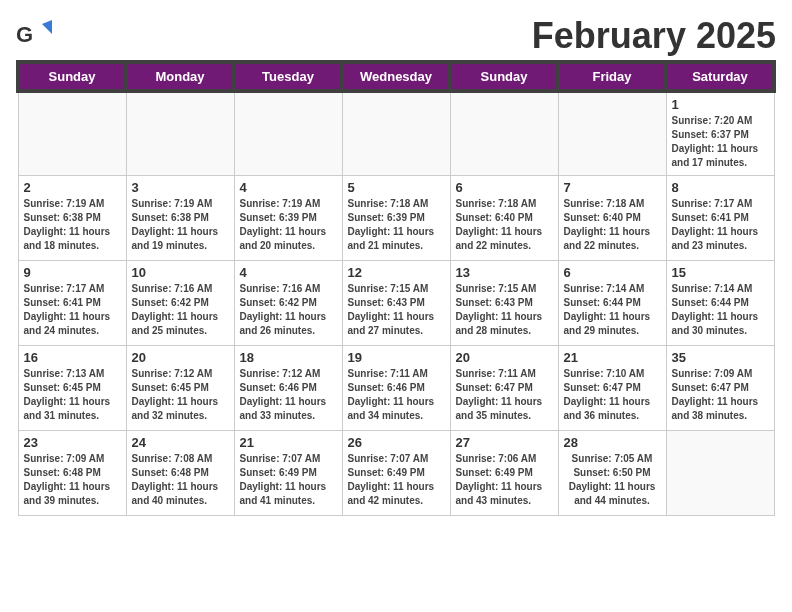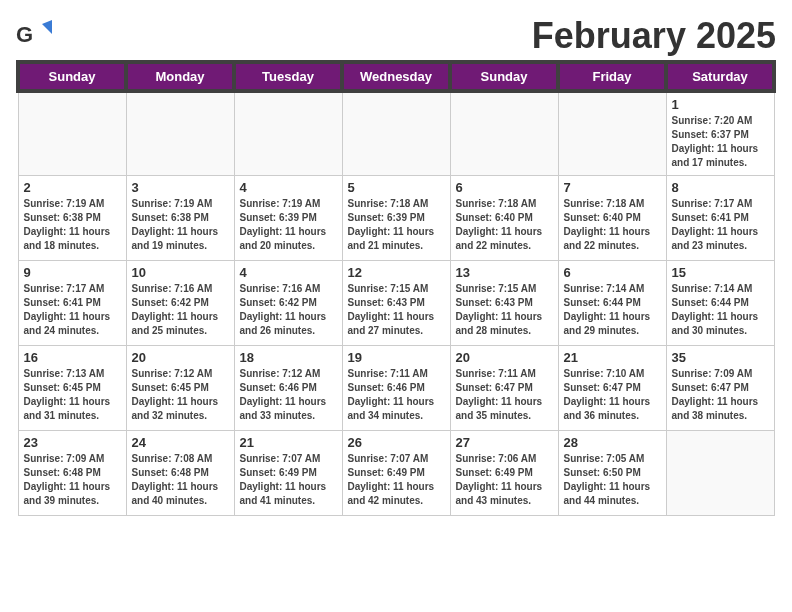--- a/index.html
+++ b/index.html
@@ -221,21 +221,21 @@
 Daylight: 11 hours and 42 minutes.</div>
           </td>
           <td>
             <span class="day-num">27</span>
             <div class="day-info" style="white-space: pre-line;">Sunrise: 7:06 AM
 Sunset: 6:49 PM
 Daylight: 11 hours and 43 minutes.</div>
           </td>
           <td>
             <span class="day-num">28</span>
-            <div class="day-info" style="white-space: pre-line;">Sunrise: 7:05 AM
+            <div class="day-info" style="white-space: pre-line; text-align: center;">Sunrise: 7:05 AM
 Sunset: 6:50 PM
 Daylight: 11 hours and 44 minutes.</div>
           </td>
           <td class="empty-cell"></td>
         </tr>
       </tbody>
   </table>
 </div>
 
 </body></html>

